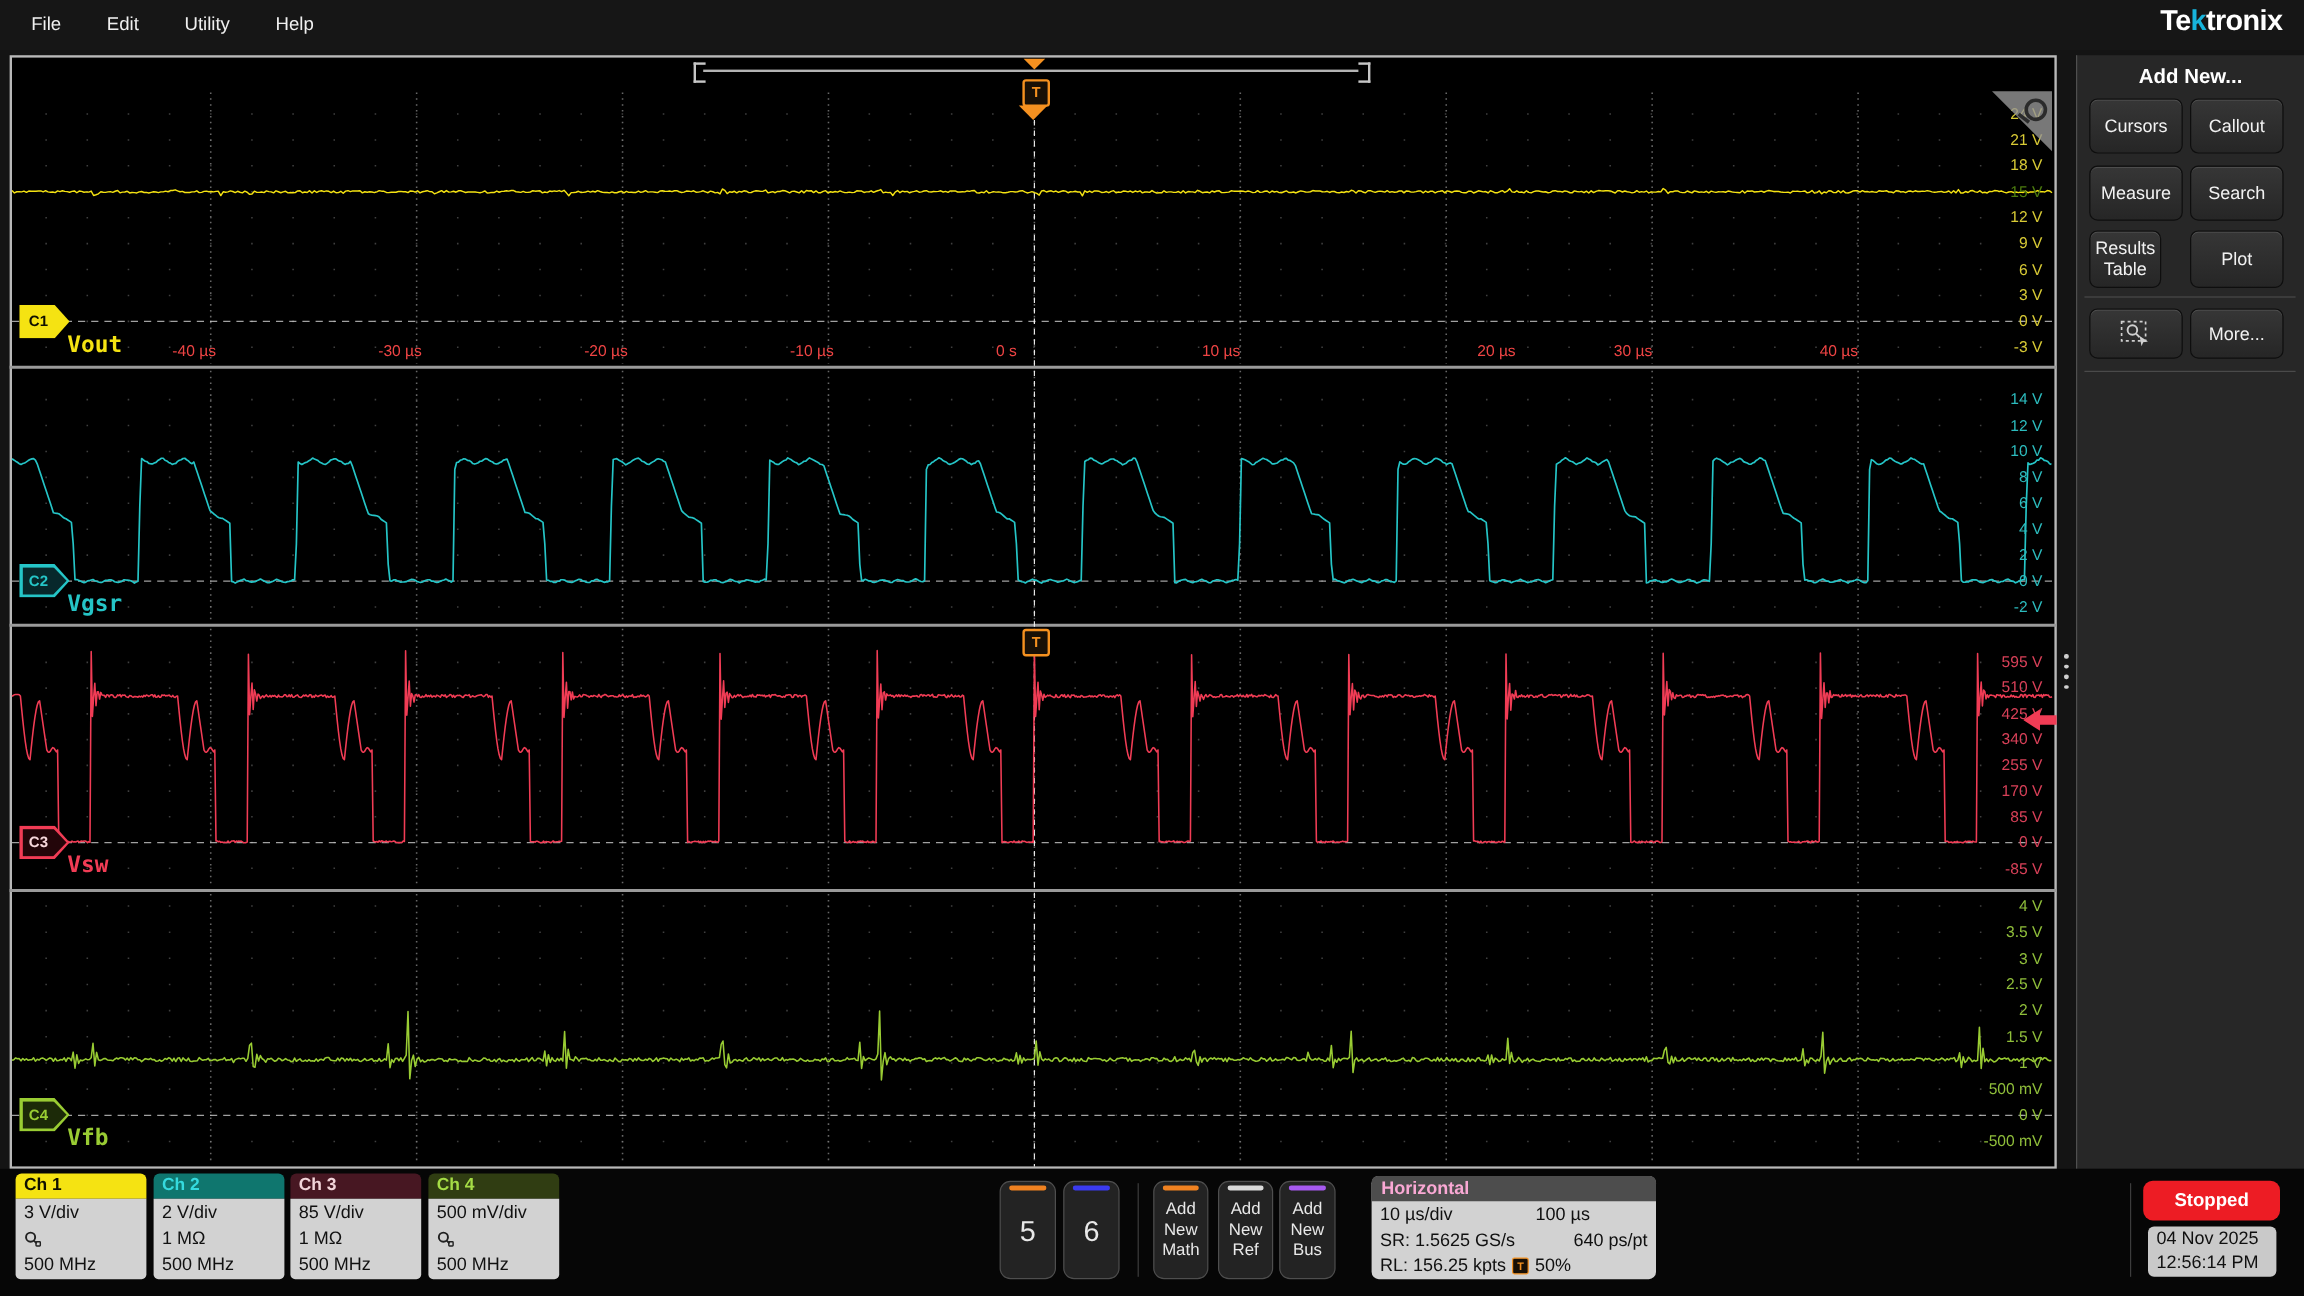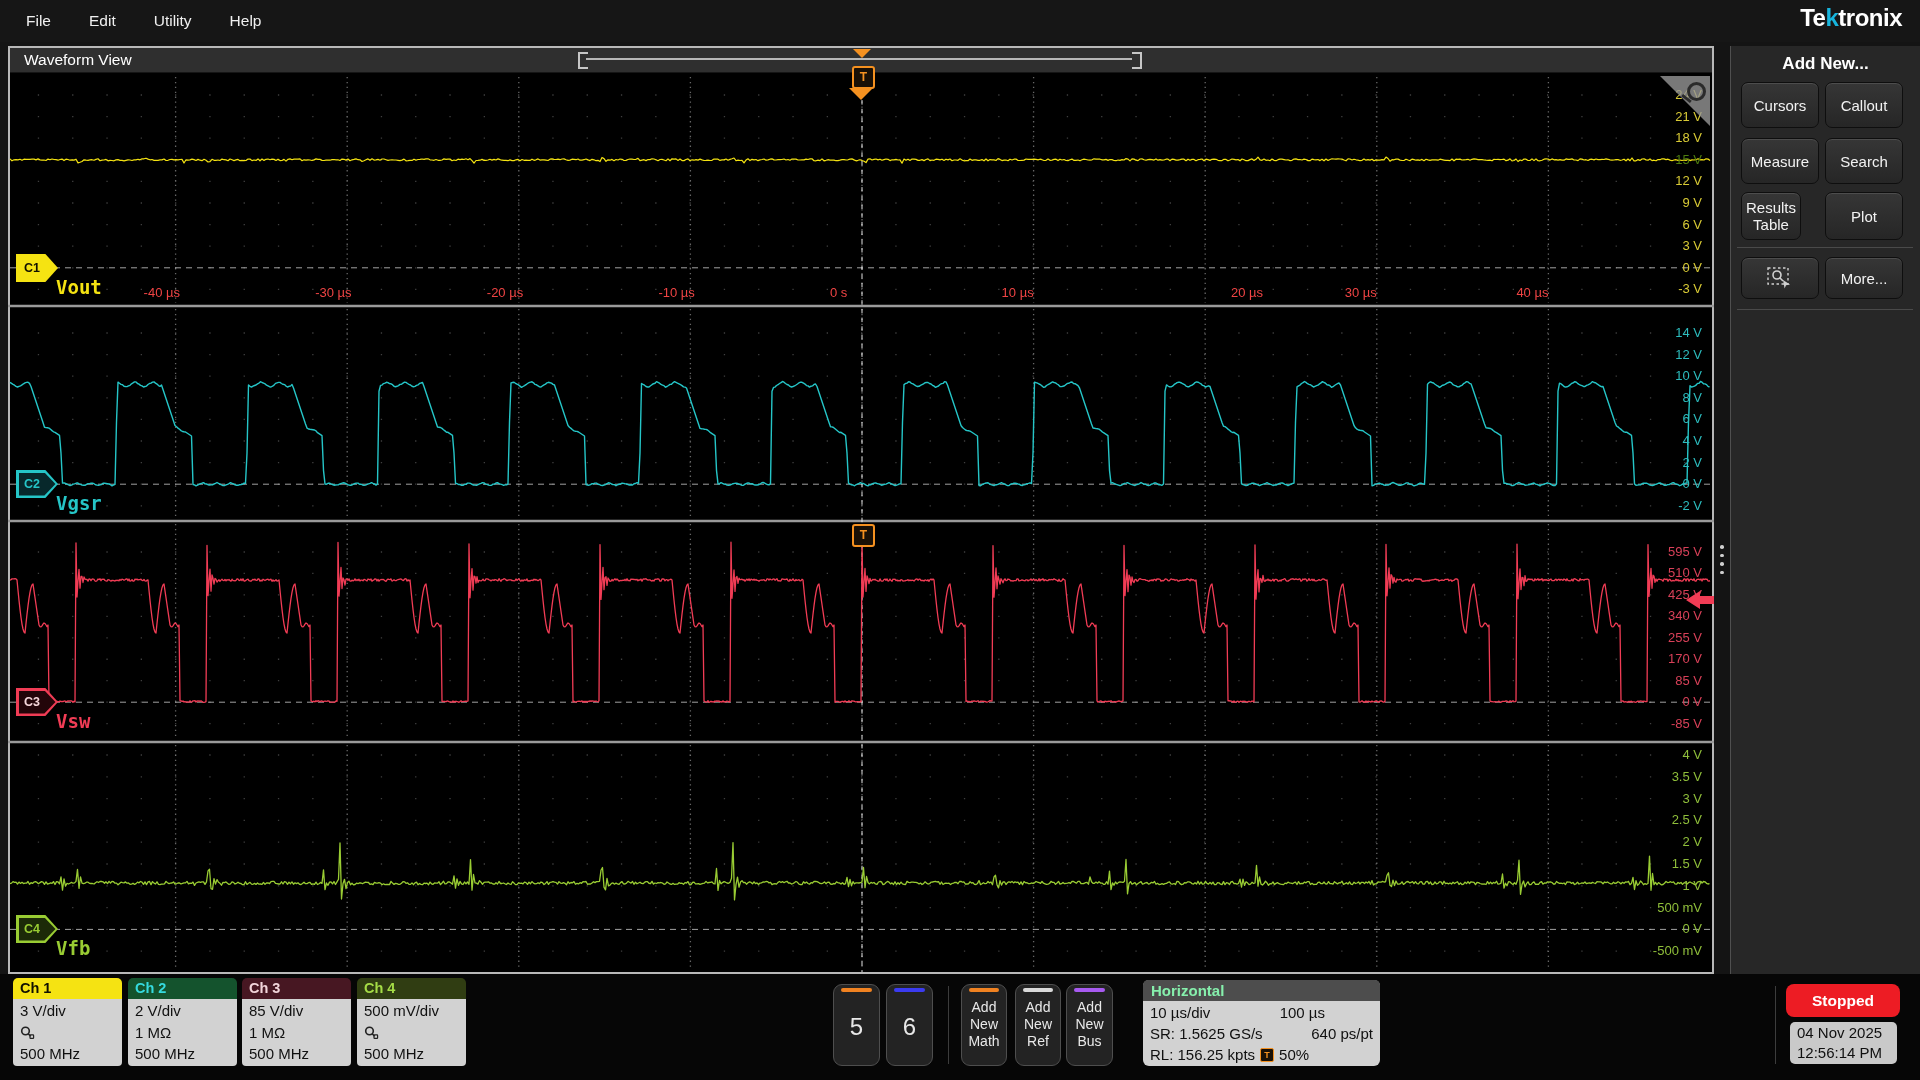--- a/index.html
+++ b/index.html
@@ -58,21 +58,21 @@
   .cbadge{position:absolute;top:4px;width:109px;height:88px;border-radius:5px;}
   .cb-head{height:21px;border-radius:5px 5px 0 0;font-size:14.5px;font-weight:bold;line-height:21px;padding-left:7px;}
   .cb-body{height:67px;background:#d2d2d2;border-radius:0 0 4px 4px;color:#111;font-size:15px;line-height:21.5px;padding:1px 7px;box-sizing:border-box;}
   .cb-row{height:21.5px;display:flex;align-items:center;}
   .slotbtn{position:absolute;top:10px;height:82px;background:#232323;border:1px solid #4e4e4e;border-radius:9px;box-sizing:border-box;}
   .slot-stripe{position:absolute;left:7px;right:7px;top:3px;height:4px;border-radius:2px;}
   .slot-num{position:absolute;width:100%;top:28px;text-align:center;font-size:24px;color:#e8e8e8;}
   .slot-txt{position:absolute;width:100%;top:14px;text-align:center;font-size:14px;line-height:17px;color:#e8e8e8;}
   .vdiv{position:absolute;top:12px;width:1px;height:78px;background:#3c3c3c;}
   .ipanel{position:absolute;top:6px;height:86px;border-radius:6px;background:#d2d2d2;}
-  .ip-head{height:21px;background:#4d4d4d;color:#86efac;font-size:15px;font-weight:bold;line-height:21px;padding-left:8px;border-radius:5px 5px 0 0;}
+  .ip-head{height:21px;background:#4d4d4d;color:#f9a8d4;font-size:15px;font-weight:bold;line-height:21px;padding-left:8px;border-radius:5px 5px 0 0;}
   .ip-body{padding:1px 7px;color:#101010;font-size:15px;line-height:21px;}
   .ip-row{display:flex;align-items:center;height:21px;white-space:nowrap;}
   #stopped{position:absolute;left:1786px;top:10px;width:114px;height:33px;background:#ed1c24;border-radius:8px;color:#fff;
            font-size:15.5px;font-weight:bold;text-align:center;line-height:33px;}
   #datetime{position:absolute;left:1790px;top:48px;width:107px;height:42px;background:#c9c9c9;border-radius:5px;color:#101010;
             font-size:15px;line-height:20px;padding:1px 0 0 7px;box-sizing:border-box;}
   .trig-pill{width:38px;height:19px;border-radius:6px;color:#fff;font-size:14px;font-weight:bold;text-align:center;line-height:19px;}
   .t-mini{width:12px;height:12px;background:#191006;border:1.5px solid #f59120;border-radius:2px;color:#f59120;
           font-size:9px;font-weight:bold;text-align:center;line-height:12px;margin:0 5px;}
 </style>
@@ -83,23 +83,20 @@
 
   <div id="menubar" class="abs">
     <span class="mi">File</span>
     <span class="mi">Edit</span>
     <span class="mi">Utility</span>
     <span class="mi">Help</span>
     <div id="logo"><span>Te</span><span class="k">k</span><span>tronix</span></div>
   </div>
 
   <div id="wf-frame" class="abs"></div>
-  <div id="wf-titlebar" class="abs">
-    <span id="wf-title">Waveform View</span>
-  </div>
 
   <div class="panline abs"></div>
   <div class="panbr l abs"></div>
   <div class="panbr r abs"></div>
   <div class="tri small abs"></div>
   <div class="tbadge abs" style="left:852px;top:66px;">T</div>
   <div class="tri big abs"></div>
 
   <svg id="grat" class="abs" xmlns="http://www.w3.org/2000/svg">
       <line x1="37.8" y1="95" x2="1710" y2="95" stroke="#6a6a6a" stroke-width="1.3" stroke-dasharray="1.3 33" opacity="0.6"></line>
@@ -315,21 +312,21 @@
             <circle cx="5.5" cy="6" r="3.8" fill="none" stroke="#222" stroke-width="1.6"></circle>
             <path d="M8.2 8.8 L10.6 11.2" stroke="#222" stroke-width="1.6" fill="none"></path>
             <rect x="10" y="9.8" width="3.6" height="3.6" rx="0.6" fill="none" stroke="#222" stroke-width="1.2"></rect>
           </svg>
         </div>
         <div class="cb-row">500 MHz</div>
       </div>
     </div>
 
     <div class="cbadge" style="left:128px;">
-      <div class="cb-head" style="background: #14532d; color: rgb(53, 218, 222);">Ch 2</div>
+      <div class="cb-head" style="background: #0f766e; color: rgb(53, 218, 222);">Ch 2</div>
       <div class="cb-body">
         <div class="cb-row">2 V/div</div>
         <div class="cb-row">1 MΩ</div>
         <div class="cb-row">500 MHz</div>
       </div>
     </div>
 
     <div class="cbadge" style="left:242px;">
       <div class="cb-head" style="background: rgb(71, 23, 34); color: rgb(242, 213, 218);">Ch 3</div>
       <div class="cb-body">

